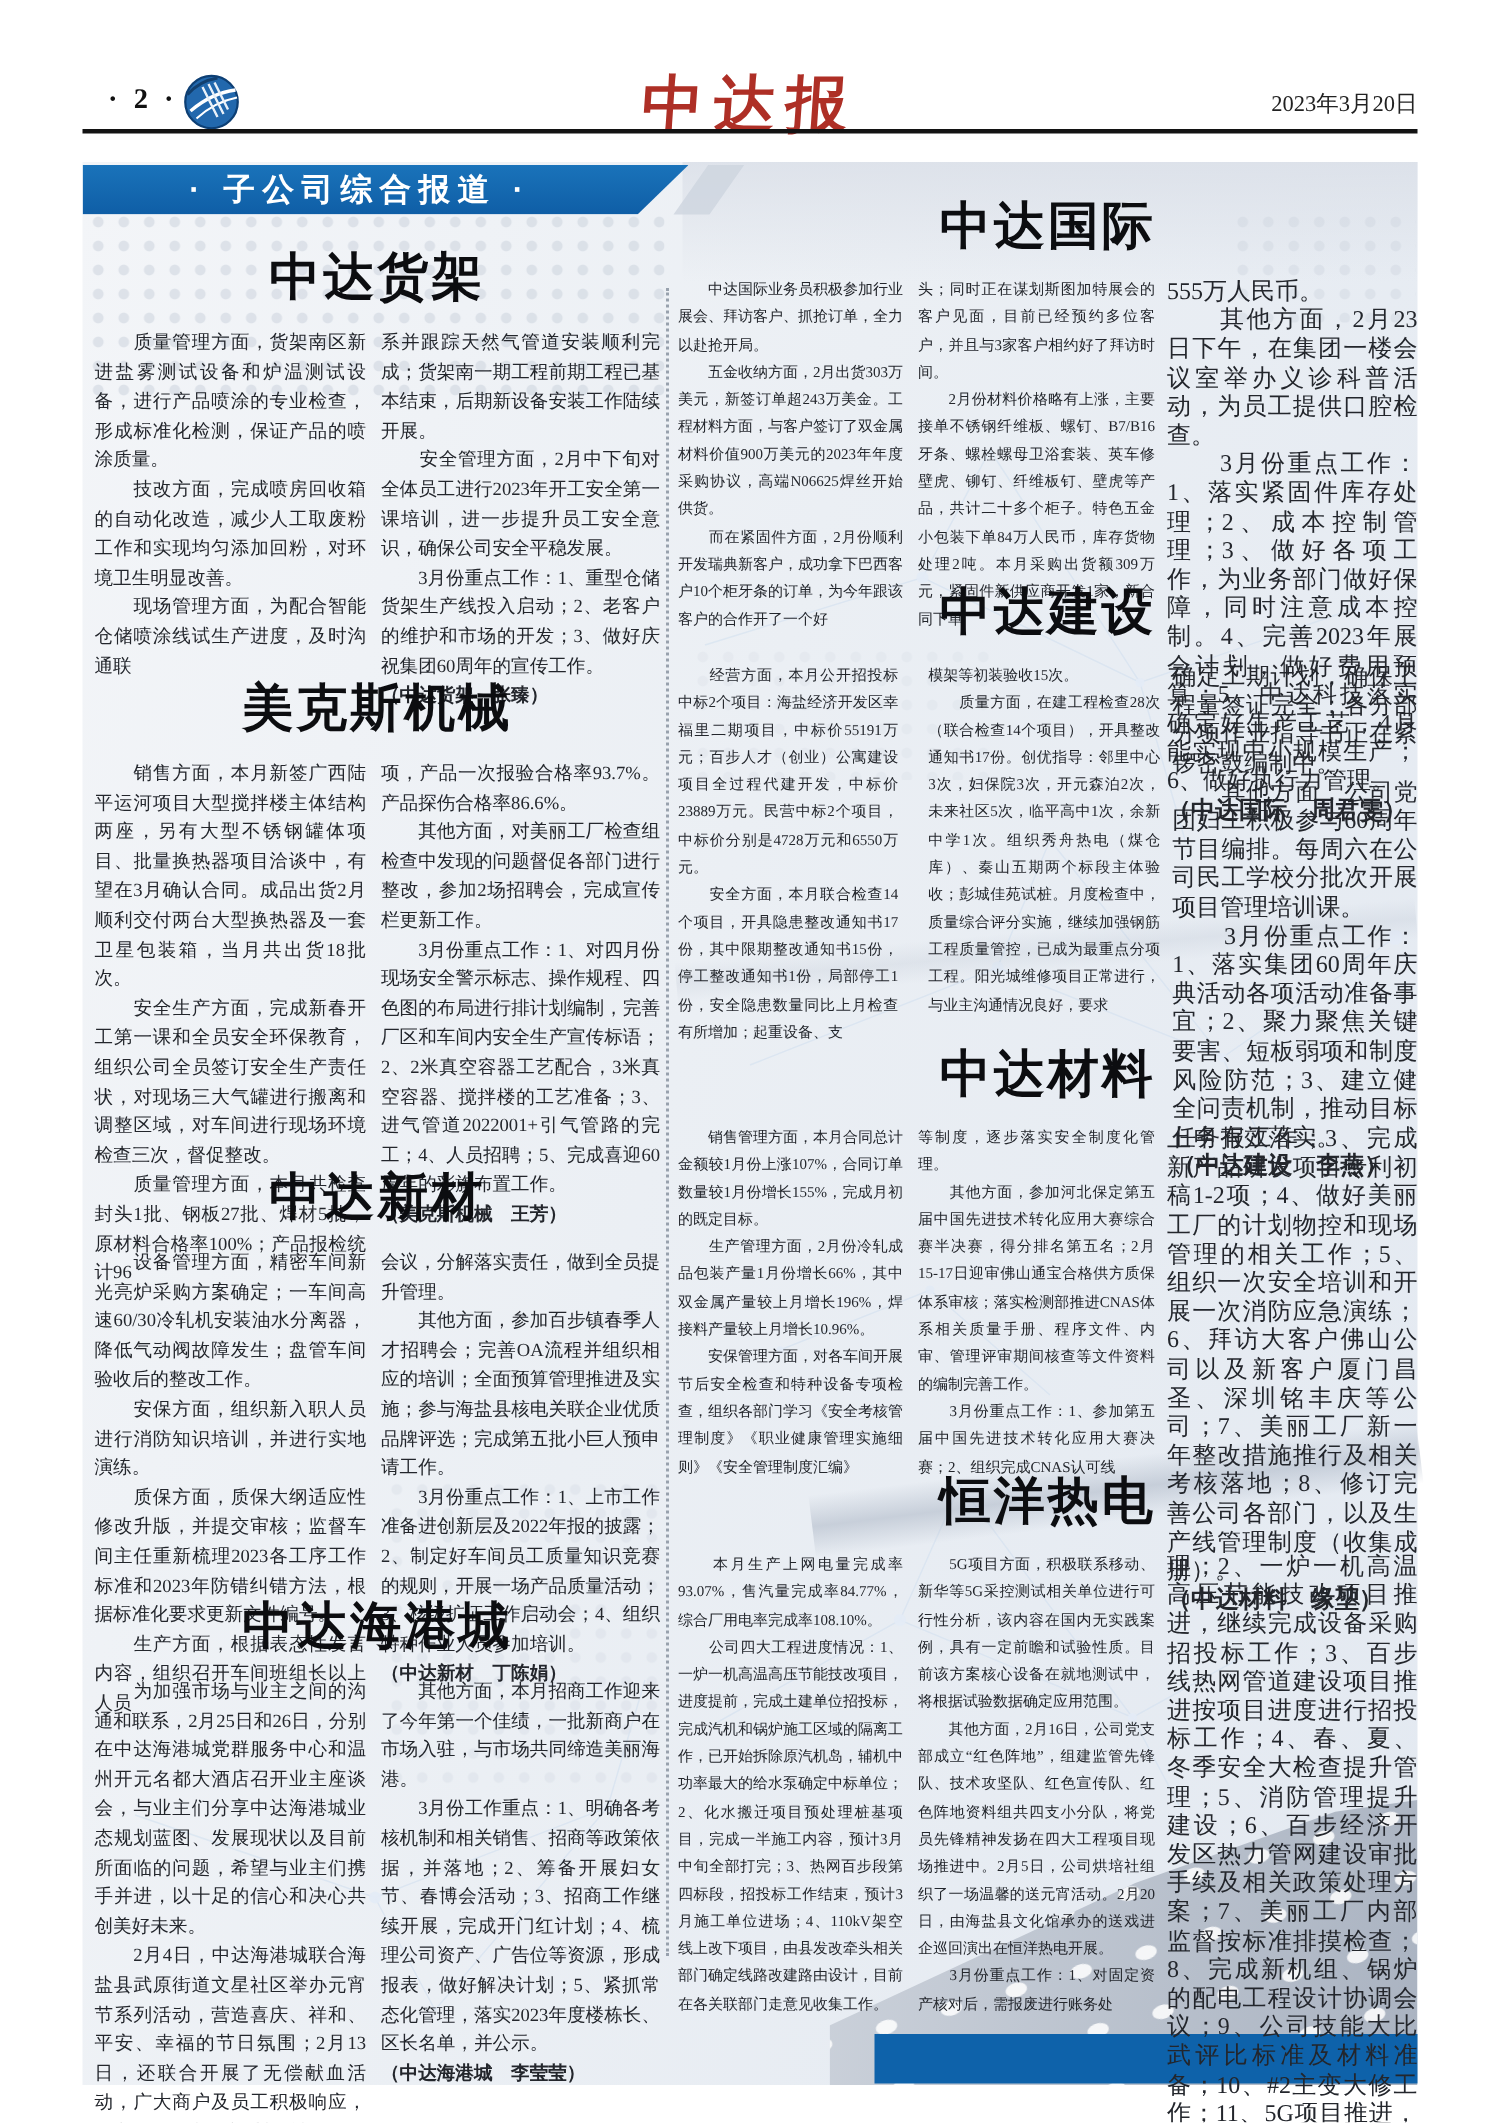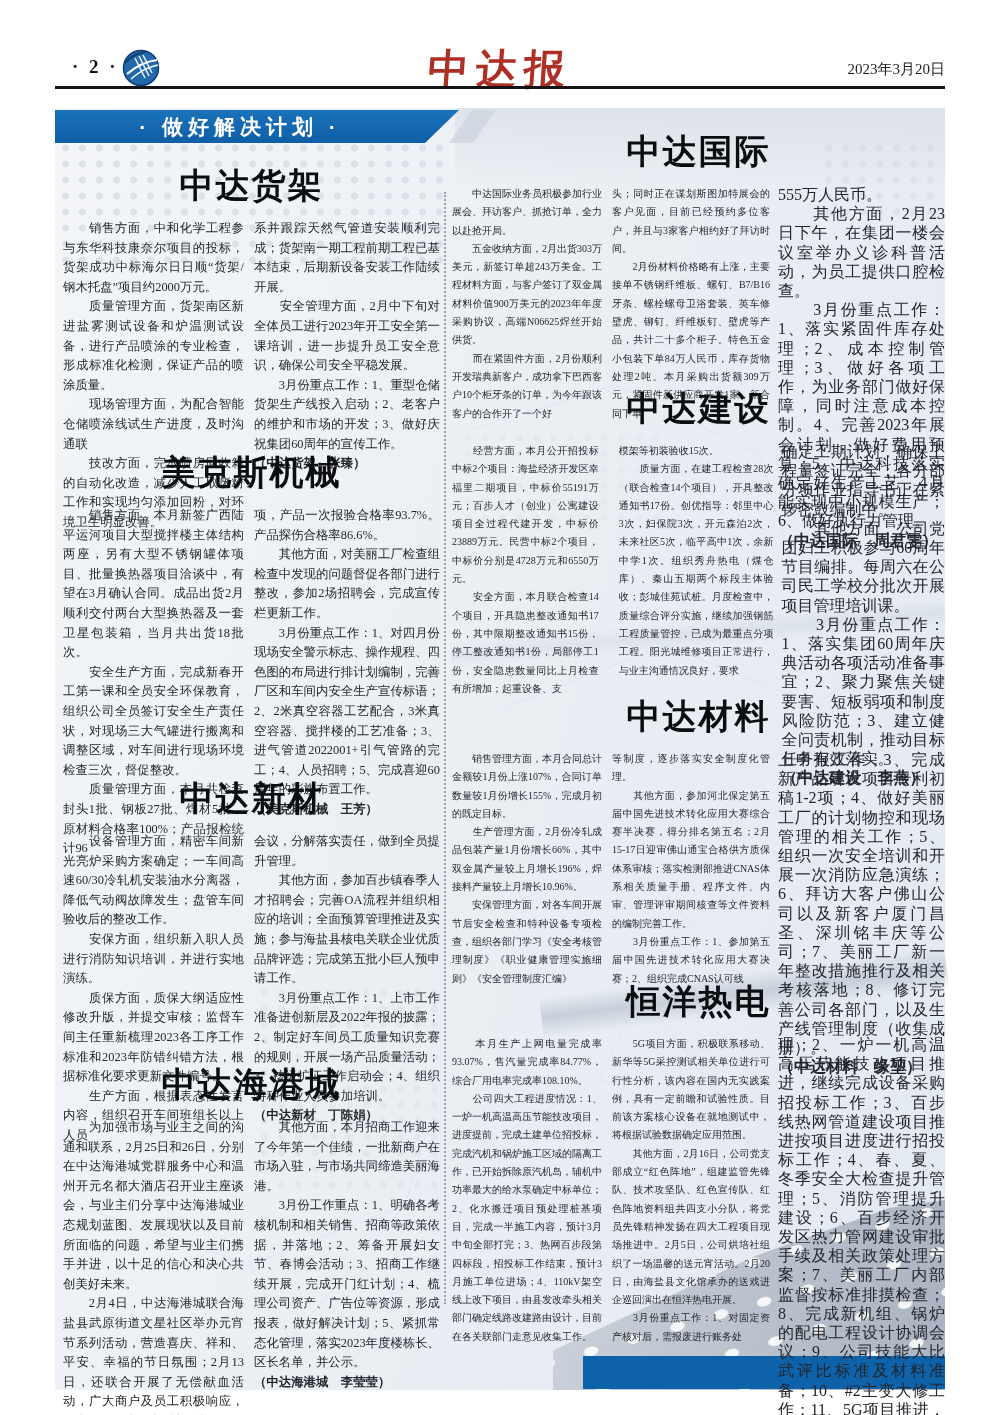--- a/index.html
+++ b/index.html
@@ -104,34 +104,33 @@
 
   <div class="streak" style="left:540px;top:972px;width:408px;height:42px;transform:rotate(-7deg);"></div>
   <div class="streak" style="left:450px;top:620px;width:495px;height:28px;transform:rotate(-5deg);opacity:.35;"></div>
 
   <div class="swoosh">
       <div class="wdots"></div>
     </div>
   <div class="bottom-bar"></div>
 
   <div class="banner">
-    <span>· 做好解决计划 ·</span>
+    <span>· 子公司综合报道 ·</span>
   </div>
   <div class="banner-accent"></div>
 
   <div class="divider"></div>
 
   <section class="article" style="left:63px;top:163px;width:377px;">
     <h2 class="a-title">中达货架</h2>
     <div class="cols">
         <div class="col" style="width:181px;margin-right:10px;">
-          <p>　　销售方面，中和化学工程参与东华科技康奈尔项目的投标，货架成功中标海尔日日顺“货架/钢木托盘”项目约2000万元。</p>
           <p>　　质量管理方面，货架南区新进盐雾测试设备和炉温测试设备，进行产品喷涂的专业检查，形成标准化检测，保证产品的喷涂质量。</p>
+          <p>　　技改方面，完成喷房回收箱的自动化改造，减少人工取废粉工作和实现均匀添加回粉，对环境卫生明显改善。</p>
           <p>　　现场管理方面，为配合智能仓储喷涂线试生产进度，及时沟通联</p>
-          <p>　　技改方面，完成喷房回收箱的自动化改造，减少人工取废粉工作和实现均匀添加回粉，对环境卫生明显改善。</p>
         </div>
         <div class="col" style="width:186px;">
           <p>系并跟踪天然气管道安装顺利完成；货架南一期工程前期工程已基本结束，后期新设备安装工作陆续开展。</p>
           <p>　　安全管理方面，2月中下旬对全体员工进行2023年开工安全第一课培训，进一步提升员工安全意识，确保公司安全平稳发展。</p>
           <p>　　3月份重点工作：1、重型仓储货架生产线投入启动；2、老客户的维护和市场的开发；3、做好庆祝集团60周年的宣传工作。</p>
           <p class="byline">（中达货架　张臻）</p>
         </div>
       </div>
   </section>
 

